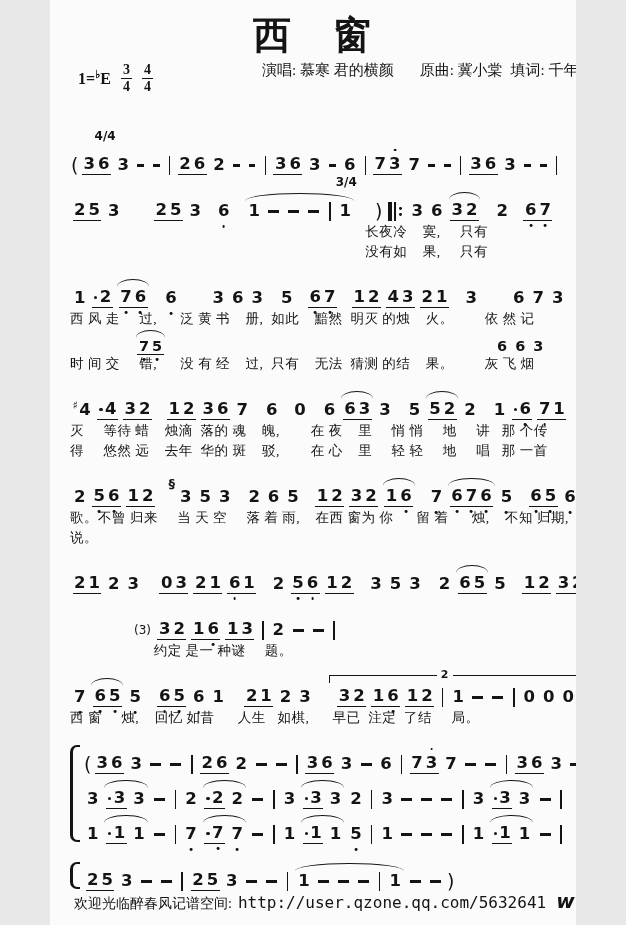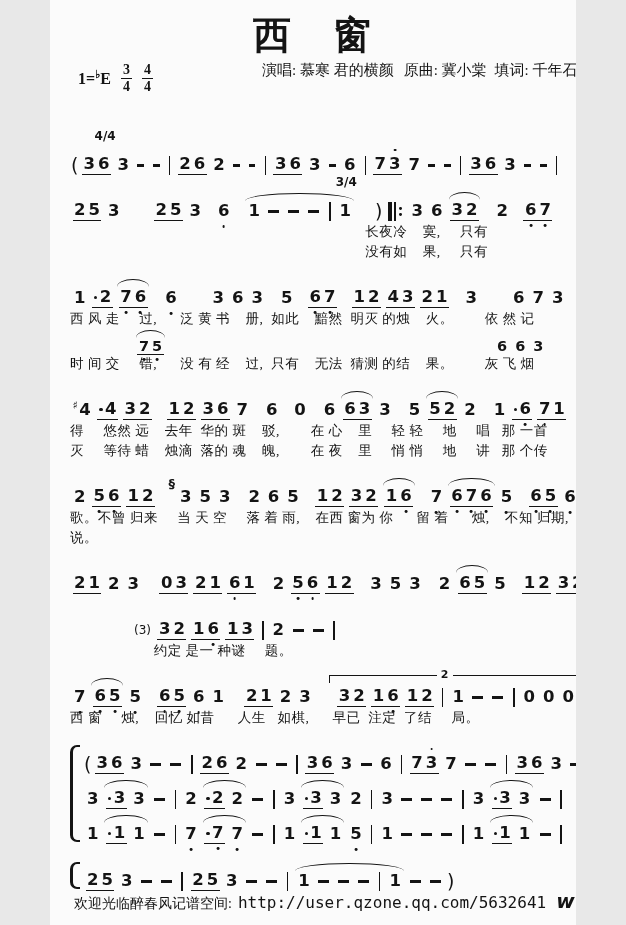--- a/index.html
+++ b/index.html
@@ -9,21 +9,21 @@
   .title{margin:0;padding-top:10px;text-align:center;font-size:38px;font-weight:bold;
          letter-spacing:2px;word-spacing:34px;font-family:"Liberation Serif",serif;}
   .meta{position:relative;height:68px;}
   .keysig{position:absolute;left:28px;top:2px;font-family:Liberation Serif, serif;
           font-size:16px;font-weight:bold;display:flex;align-items:center;gap:10px;}
   .keysig sup{font-size:11px;}
   .frac{display:inline-flex;flex-direction:column;align-items:center;line-height:1;font-size:14px;}
   .frac .num{border-bottom:1.6px solid #141414;padding:0 2px 1px;}
   .frac .den{padding-top:1px;}
   .credits{position:absolute;left:212px;top:0;display:flex;align-items:flex-start;font-size:15px;}
-  .credit-performer{margin-right:10px;white-space:pre;}
+  .credit-performer{margin-right:26px;white-space:pre;}
   .credit-col{display:flex;flex-direction:row;gap:8px;white-space:pre;}
   
   #score{padding:0 14px 0 20px;}
   .nl{display:flex;align-items:flex-end;padding-top:13px;min-height:33px;position:relative;
       font-family:"DejaVu Sans",sans-serif;}
   .trio .nl{padding-top:8px;min-height:27px;}
   .ann{position:absolute;top:0px;font-size:12px;font-weight:bold;font-family:"DejaVu Sans",sans-serif;}
   .plab{font-size:12px;align-self:flex-end;margin:0 4px 3px 0;font-family:"DejaVu Sans",sans-serif;}
   .grp{display:inline-flex;align-items:flex-end;margin:0 2.5px;position:relative;}
   .grp.ul{border-bottom:1.7px solid #141414;}
@@ -391,22 +391,22 @@
         <span class="grp ul">
           <span class="adot in"></span>
           <span class="d db">6</span>
         </span>
         <span class="grp ul">
           <span class="d db">7</span>
           <span class="d">1</span>
         </span>
         <span class="bl"></span>
       </div>
+      <div class="ly">灭     等待 蜡    烛滴  落的 魂    魄,        在 夜    里     悄 悄     地     讲   那 个传</div>
       <div class="ly">得     悠然 远    去年  华的 斑    驳,        在 心    里     轻 轻     地     唱   那 一首</div>
-      <div class="ly">灭     等待 蜡    烛滴  落的 魂    魄,        在 夜    里     悄 悄     地     讲   那 个传</div>
       <div class="nl">
         <span class="grp">
           <span class="d">2</span>
         </span>
         <span class="grp ul">
           <span class="d db">5</span>
           <span class="d db">6</span>
         </span>
         <span class="grp ul">
           <span class="d">1</span>

